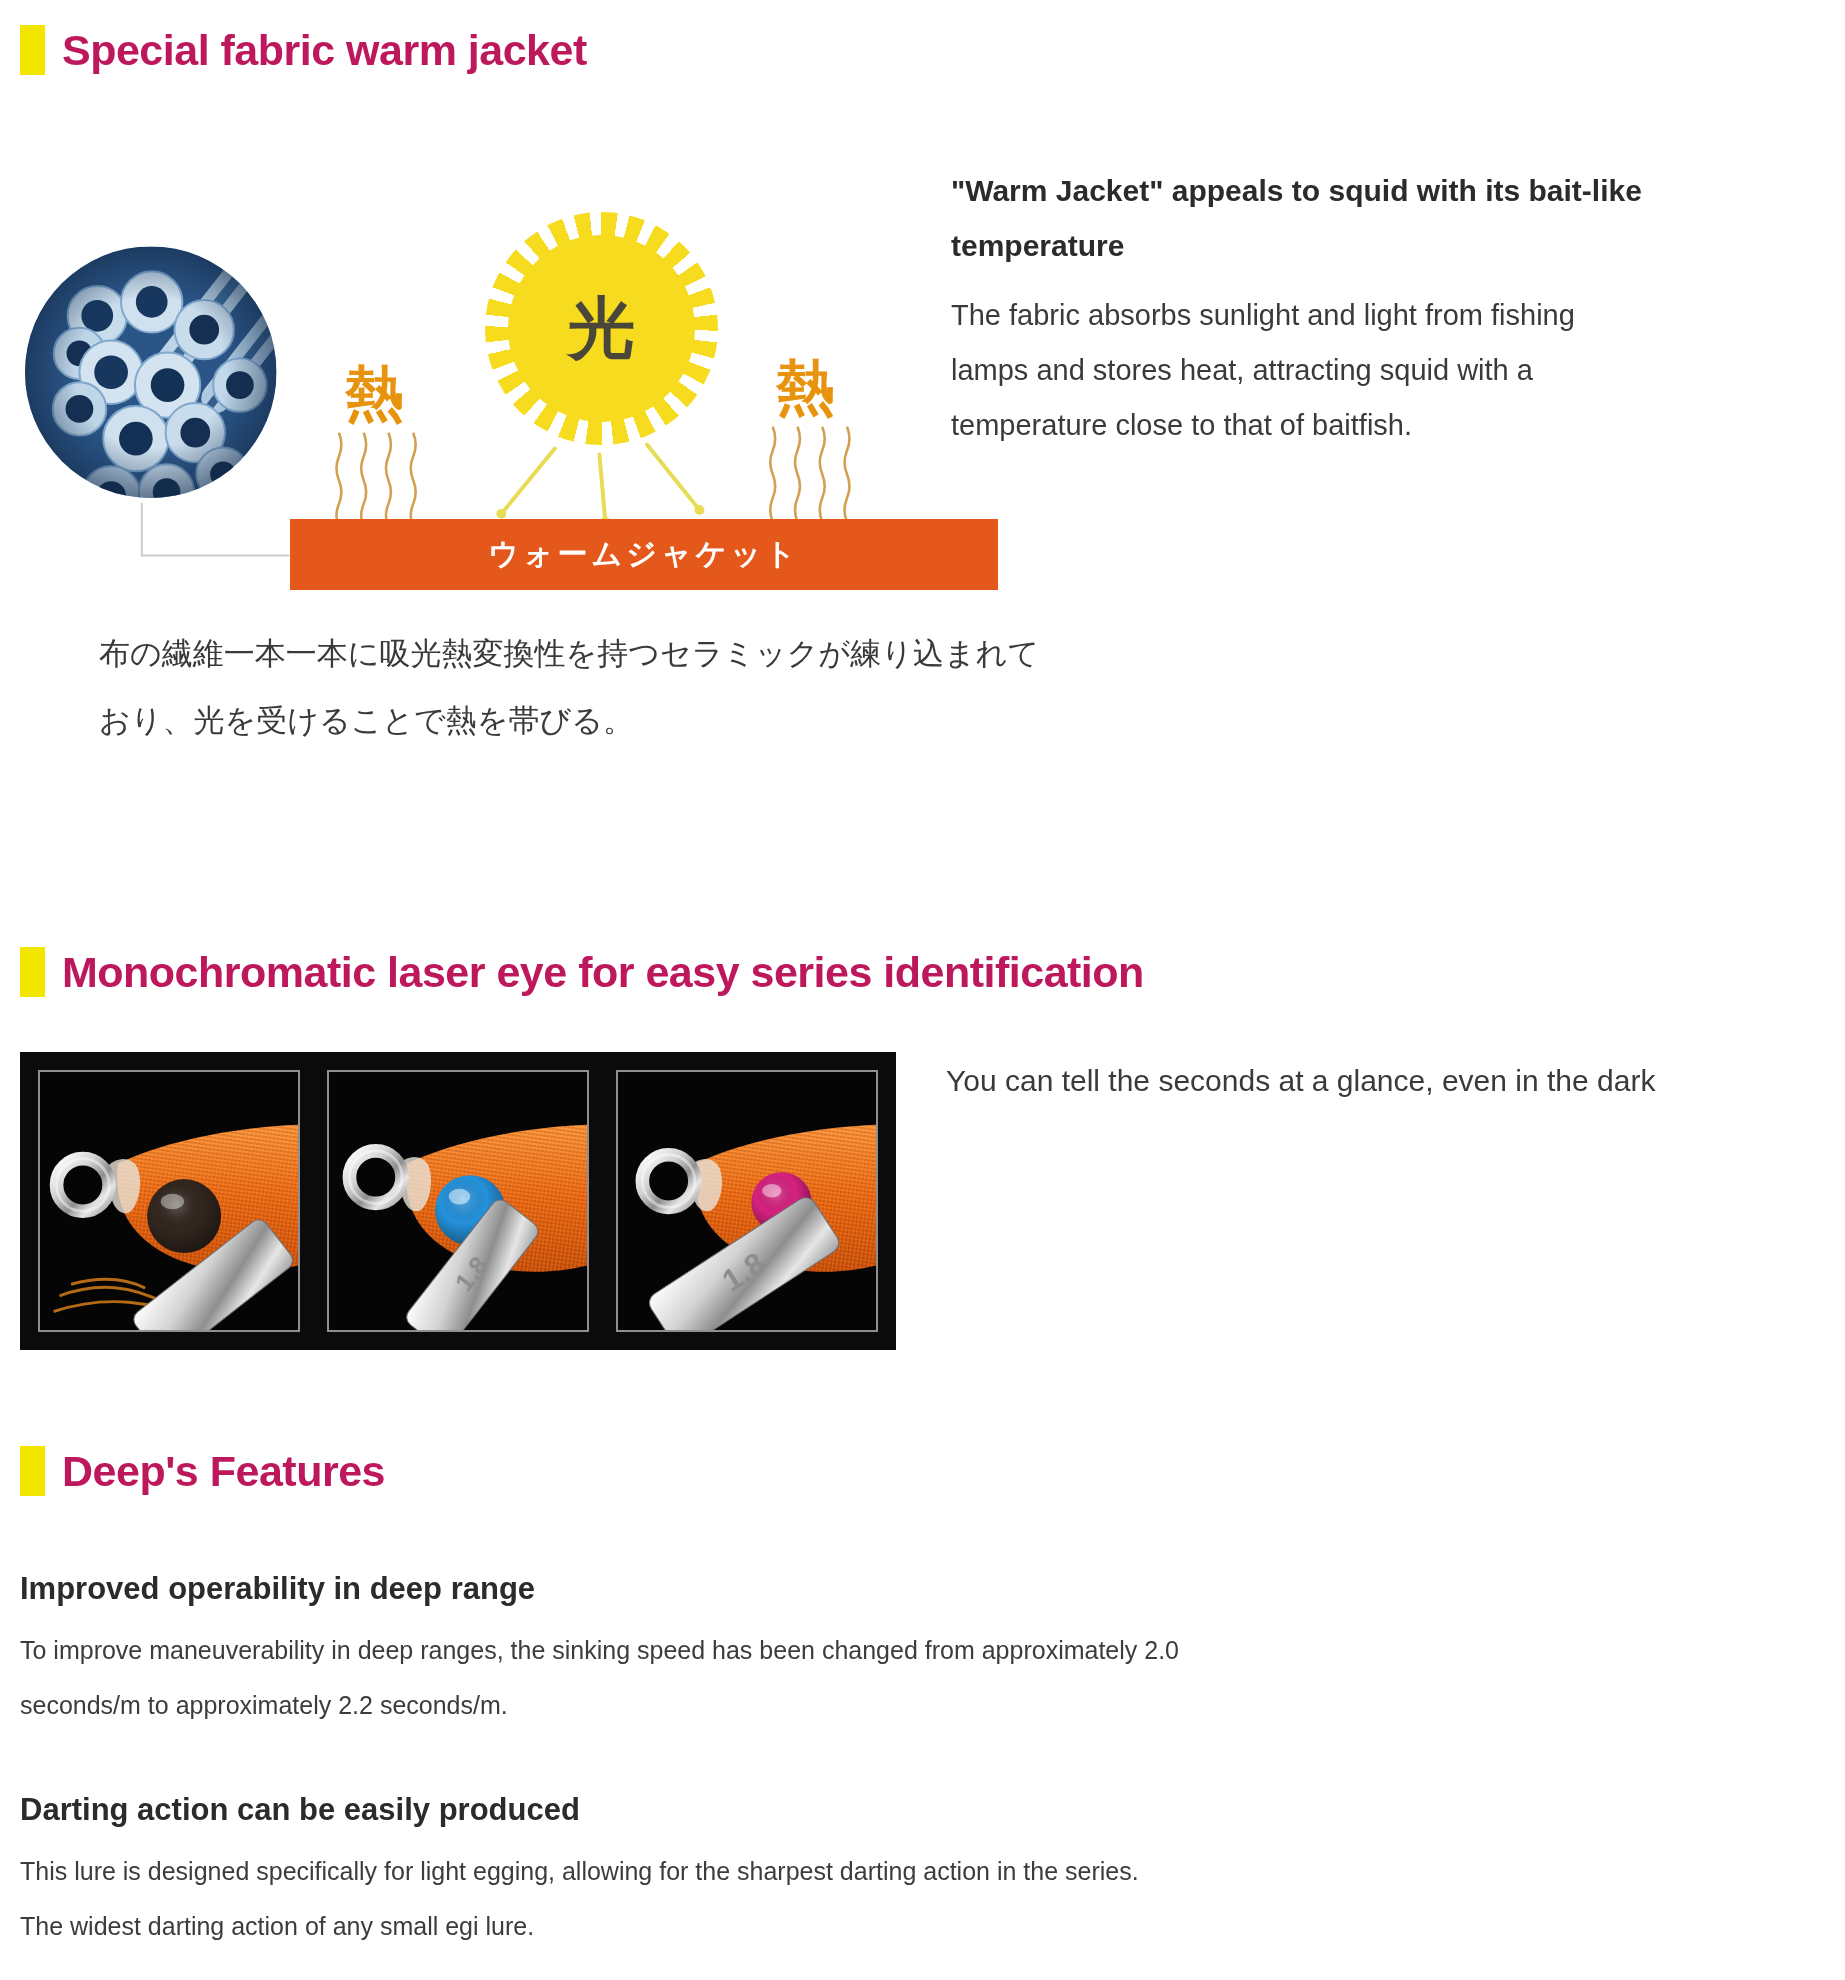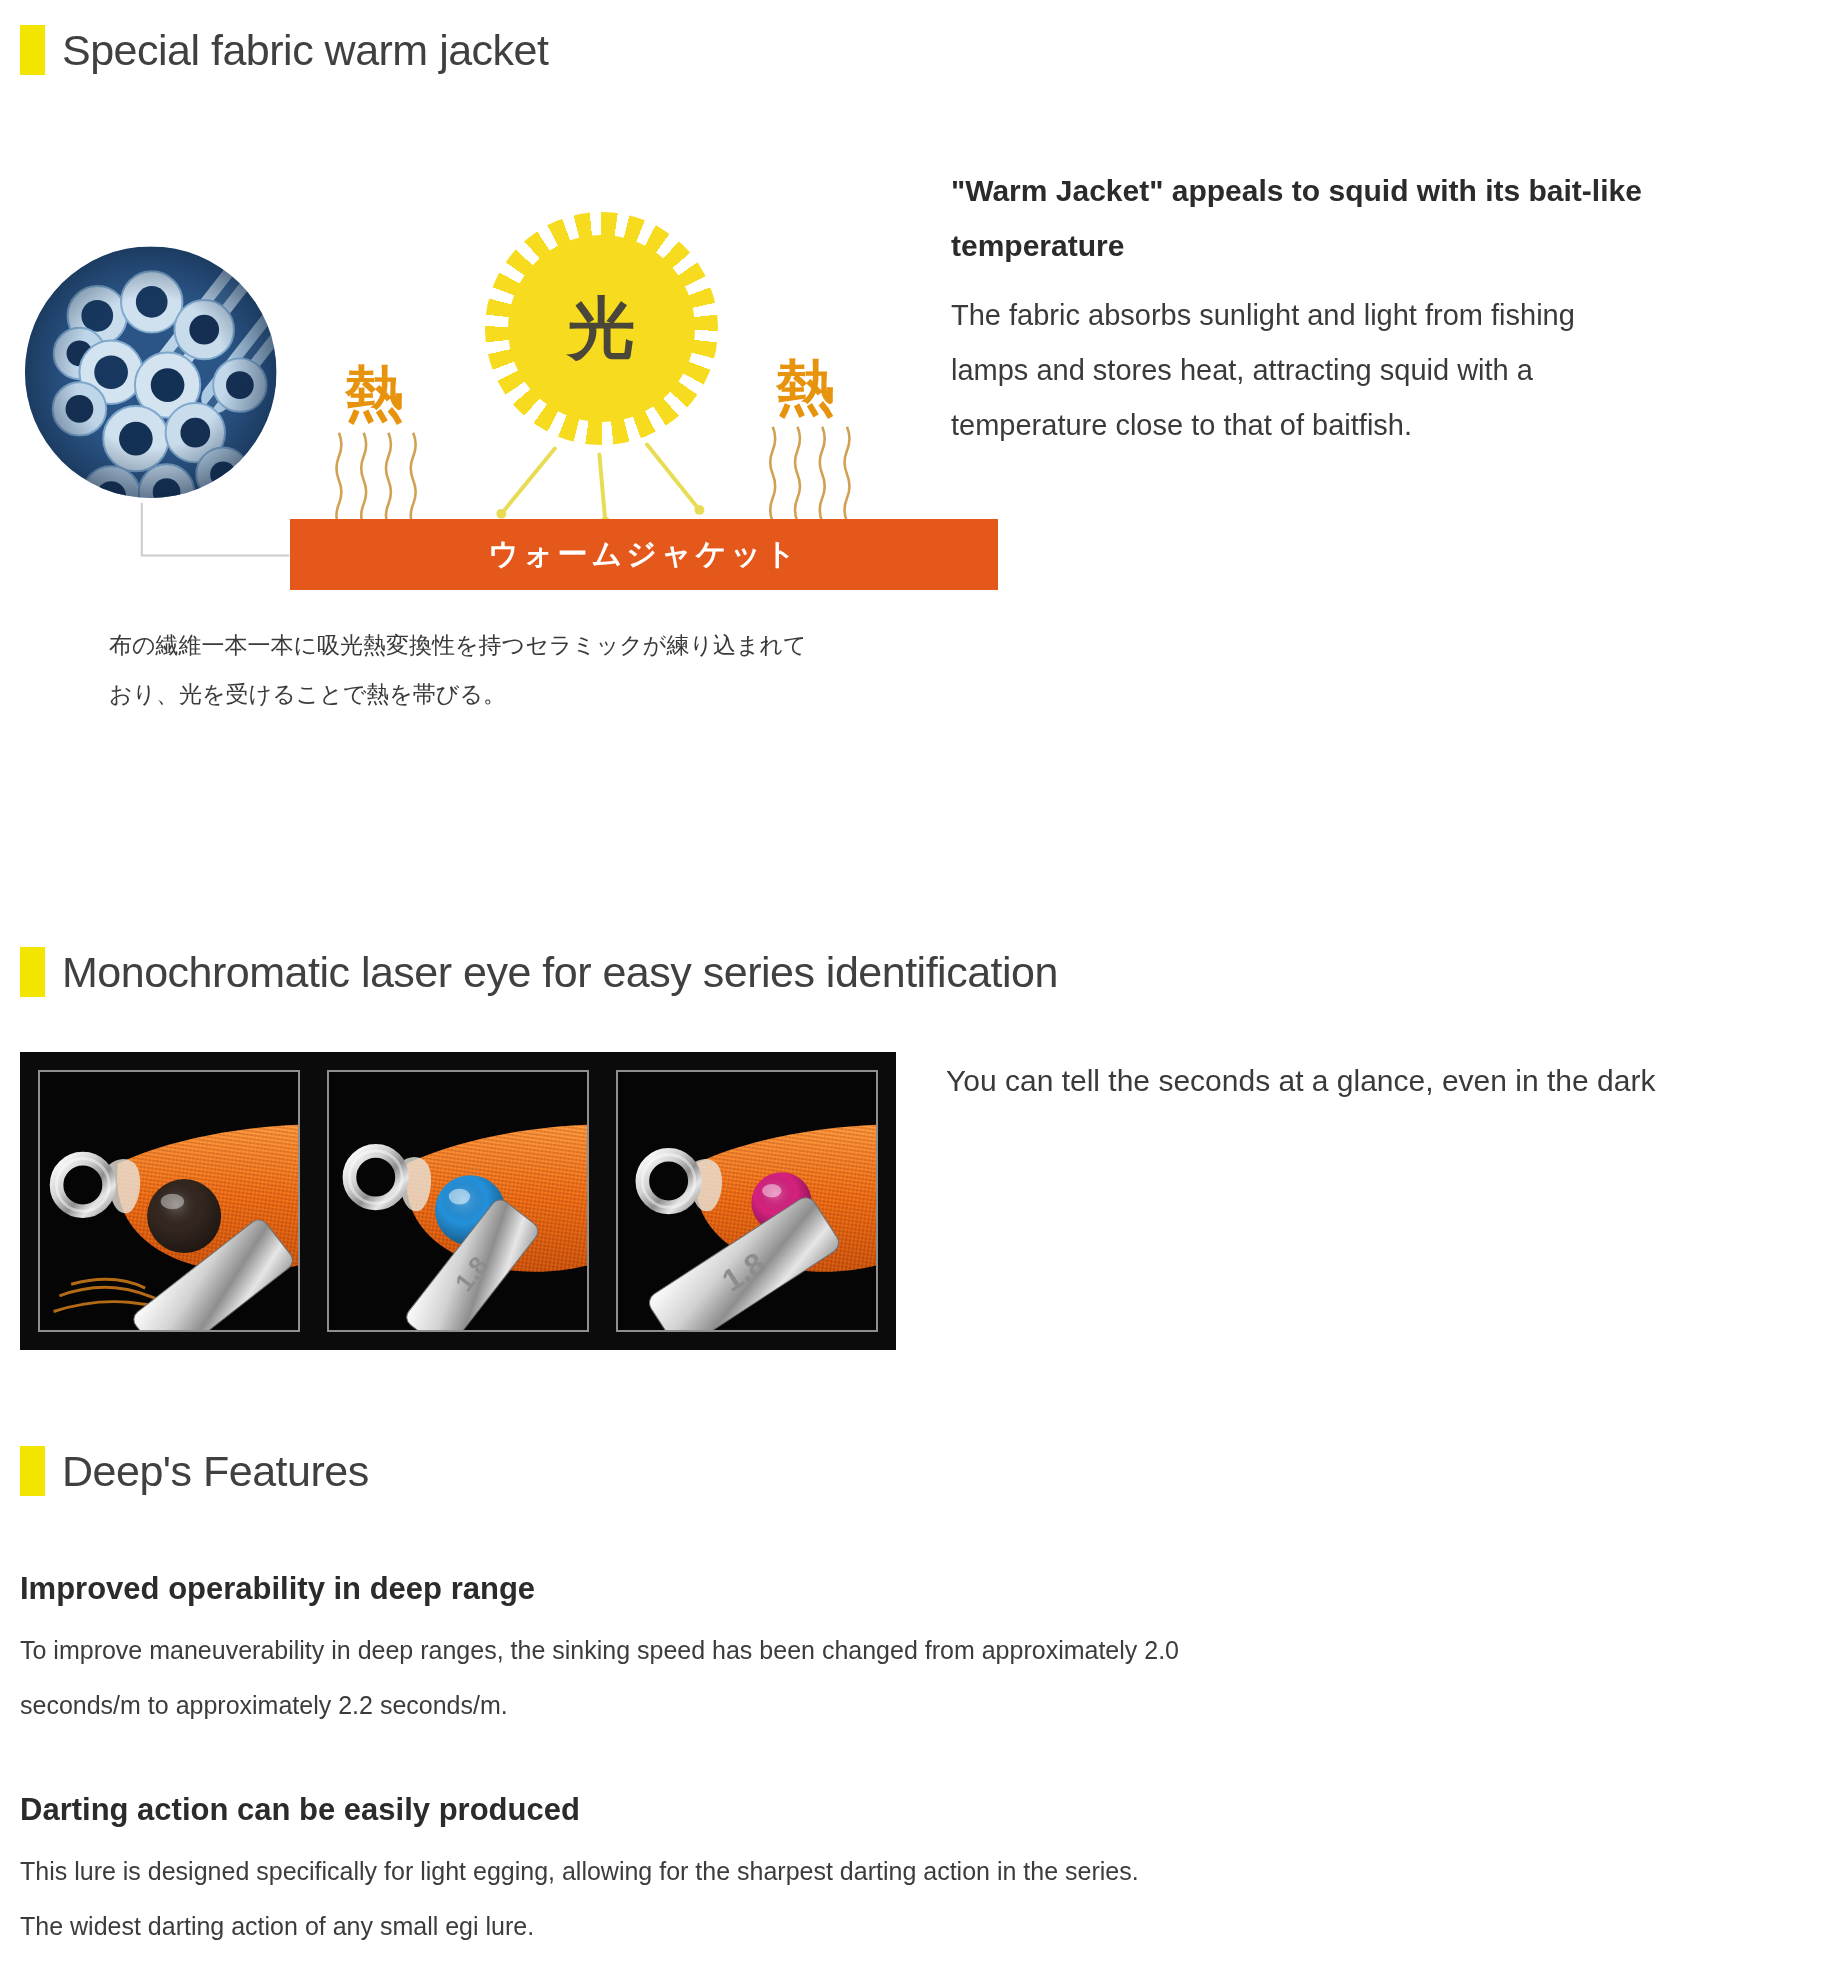--- a/index.html
+++ b/index.html
@@ -3,21 +3,21 @@
 <meta charset="utf-8">
 <style>
   * { margin:0; padding:0; box-sizing:border-box; }
   html,body { background:#ffffff; }
   body { width:1845px; font-family:"Liberation Sans", sans-serif; color:#3c3c3c; }
   .page { width:1845px; min-height:1980px; padding:25px 20px 40px 20px; position:relative; }
 
   
   .h-row { display:flex; align-items:center; }
   .ybar { width:25px; height:50px; background:var(--yellow,#F2E500); margin-right:17px; flex:none; }
-  .h-title { font-size:43px; font-weight:normal; color:#404040; letter-spacing:-0.5px; }
+  .h-title { font-size:43px; font-weight:bold; color:#be185d; letter-spacing:-0.5px; }
 
   
   .sec1-content { display:flex; margin-top:5px; }
   .diagram { position:relative; width:931px; height:634px; flex:none; }
   .dg-layer { position:absolute; left:0; top:0; }
 
   .sun { position:absolute; left:465px; top:132px; width:233px; height:233px; }
   .sun-spikes { position:absolute; inset:0; border-radius:50%;
     background:repeating-conic-gradient(var(--sun-yellow,#F6DB1E) 0deg 8deg, transparent 8deg 13.846deg); }
   .sun-core { position:absolute; inset:23px; background:var(--sun-yellow,#F6DB1E); border-radius:50%;
@@ -26,21 +26,21 @@
 
   .heat { position:absolute; width:79px; text-align:center; font-size:59px; font-weight:bold;
     color:var(--heat-orange,#E8930D); }
   .heat-left  { left:315px; top:275px; }
   .heat-right { left:746px; top:269px; }
 
   .banner { position:absolute; left:270px; top:439px; width:708px; height:71px;
     background:var(--banner-orange,#E4581C); color:#ffffff; font-size:30px; font-weight:bold;
     letter-spacing:4px; display:flex; align-items:center; justify-content:center; }
 
-  .jp-caption { position:absolute; left:89px; top:541px; font-size:23px; color:#3a3a3a;
+  .jp-caption { position:absolute; left:79px; top:541px; font-size:31px; color:#3a3a3a;
     line-height:2.15; white-space:nowrap; }
 
   .sec1-text { padding-top:84px; padding-right:8px; }
   .bold-block { font-size:30px; font-weight:bold; color:#2b2b2b; line-height:1.83; }
   .body-block { font-size:29px; color:#3a3a3a; line-height:1.9; margin-top:14px; }
 
   
   .sec2-head { margin-top:233px; }
   .sec2-content { display:flex; margin-top:55px; }
   .photo-strip { background:#0b0b0b; padding:18px; display:flex; gap:27px; flex:none; }

